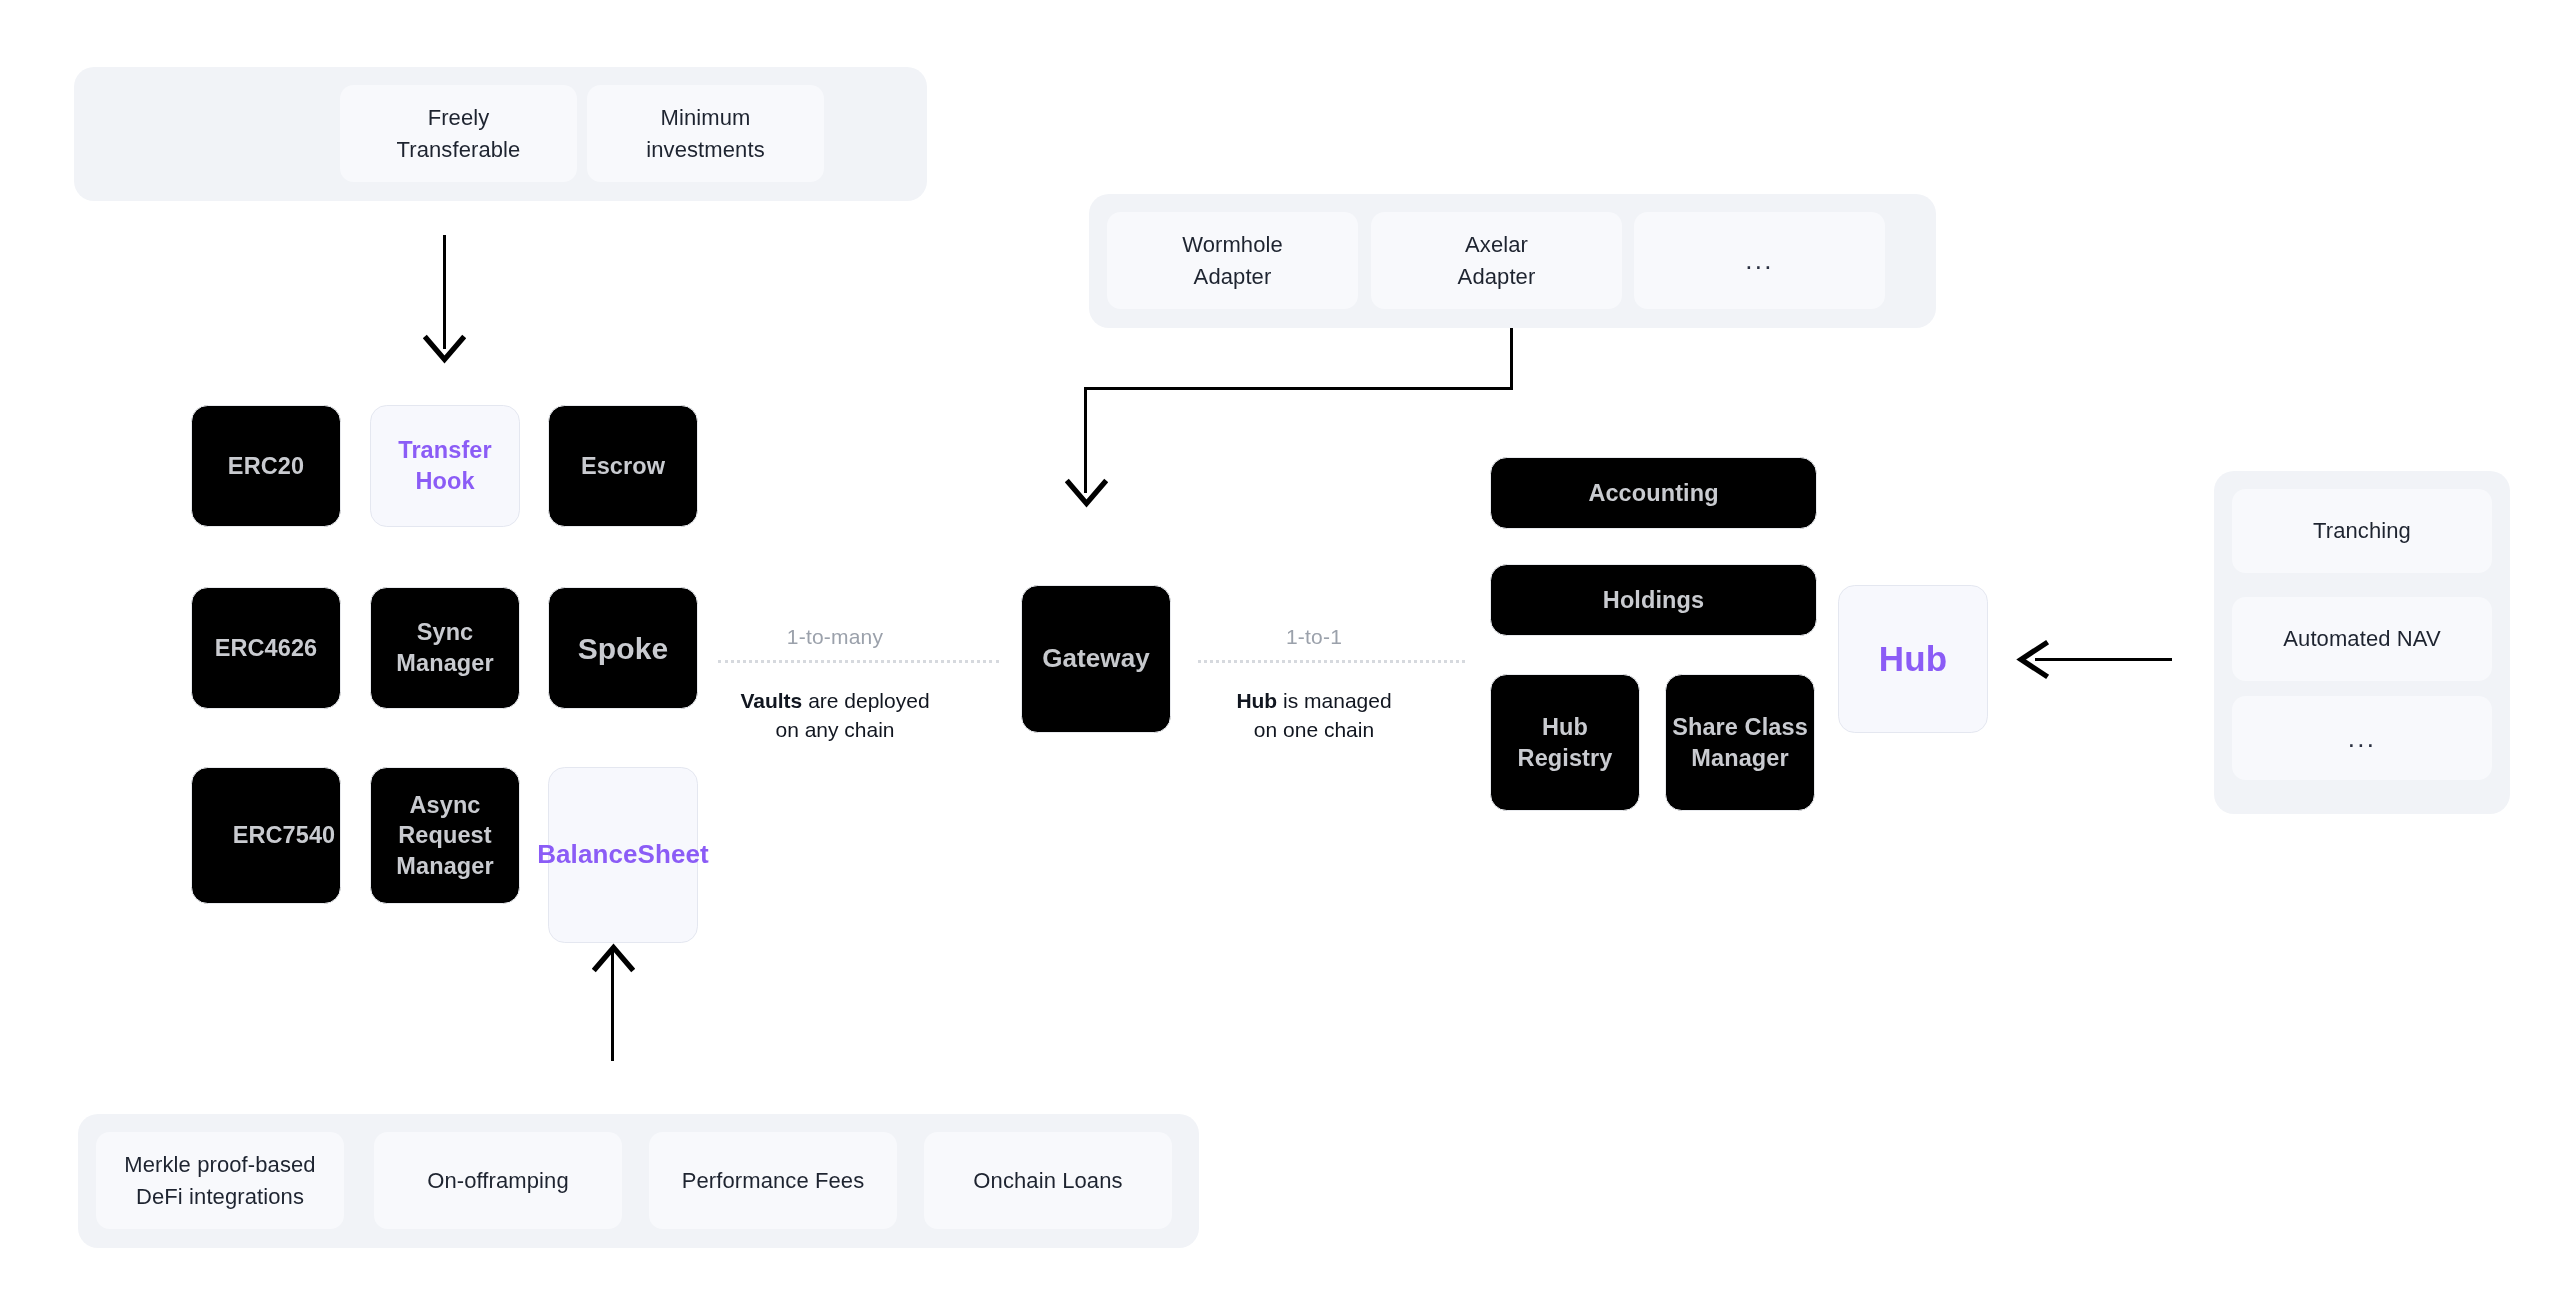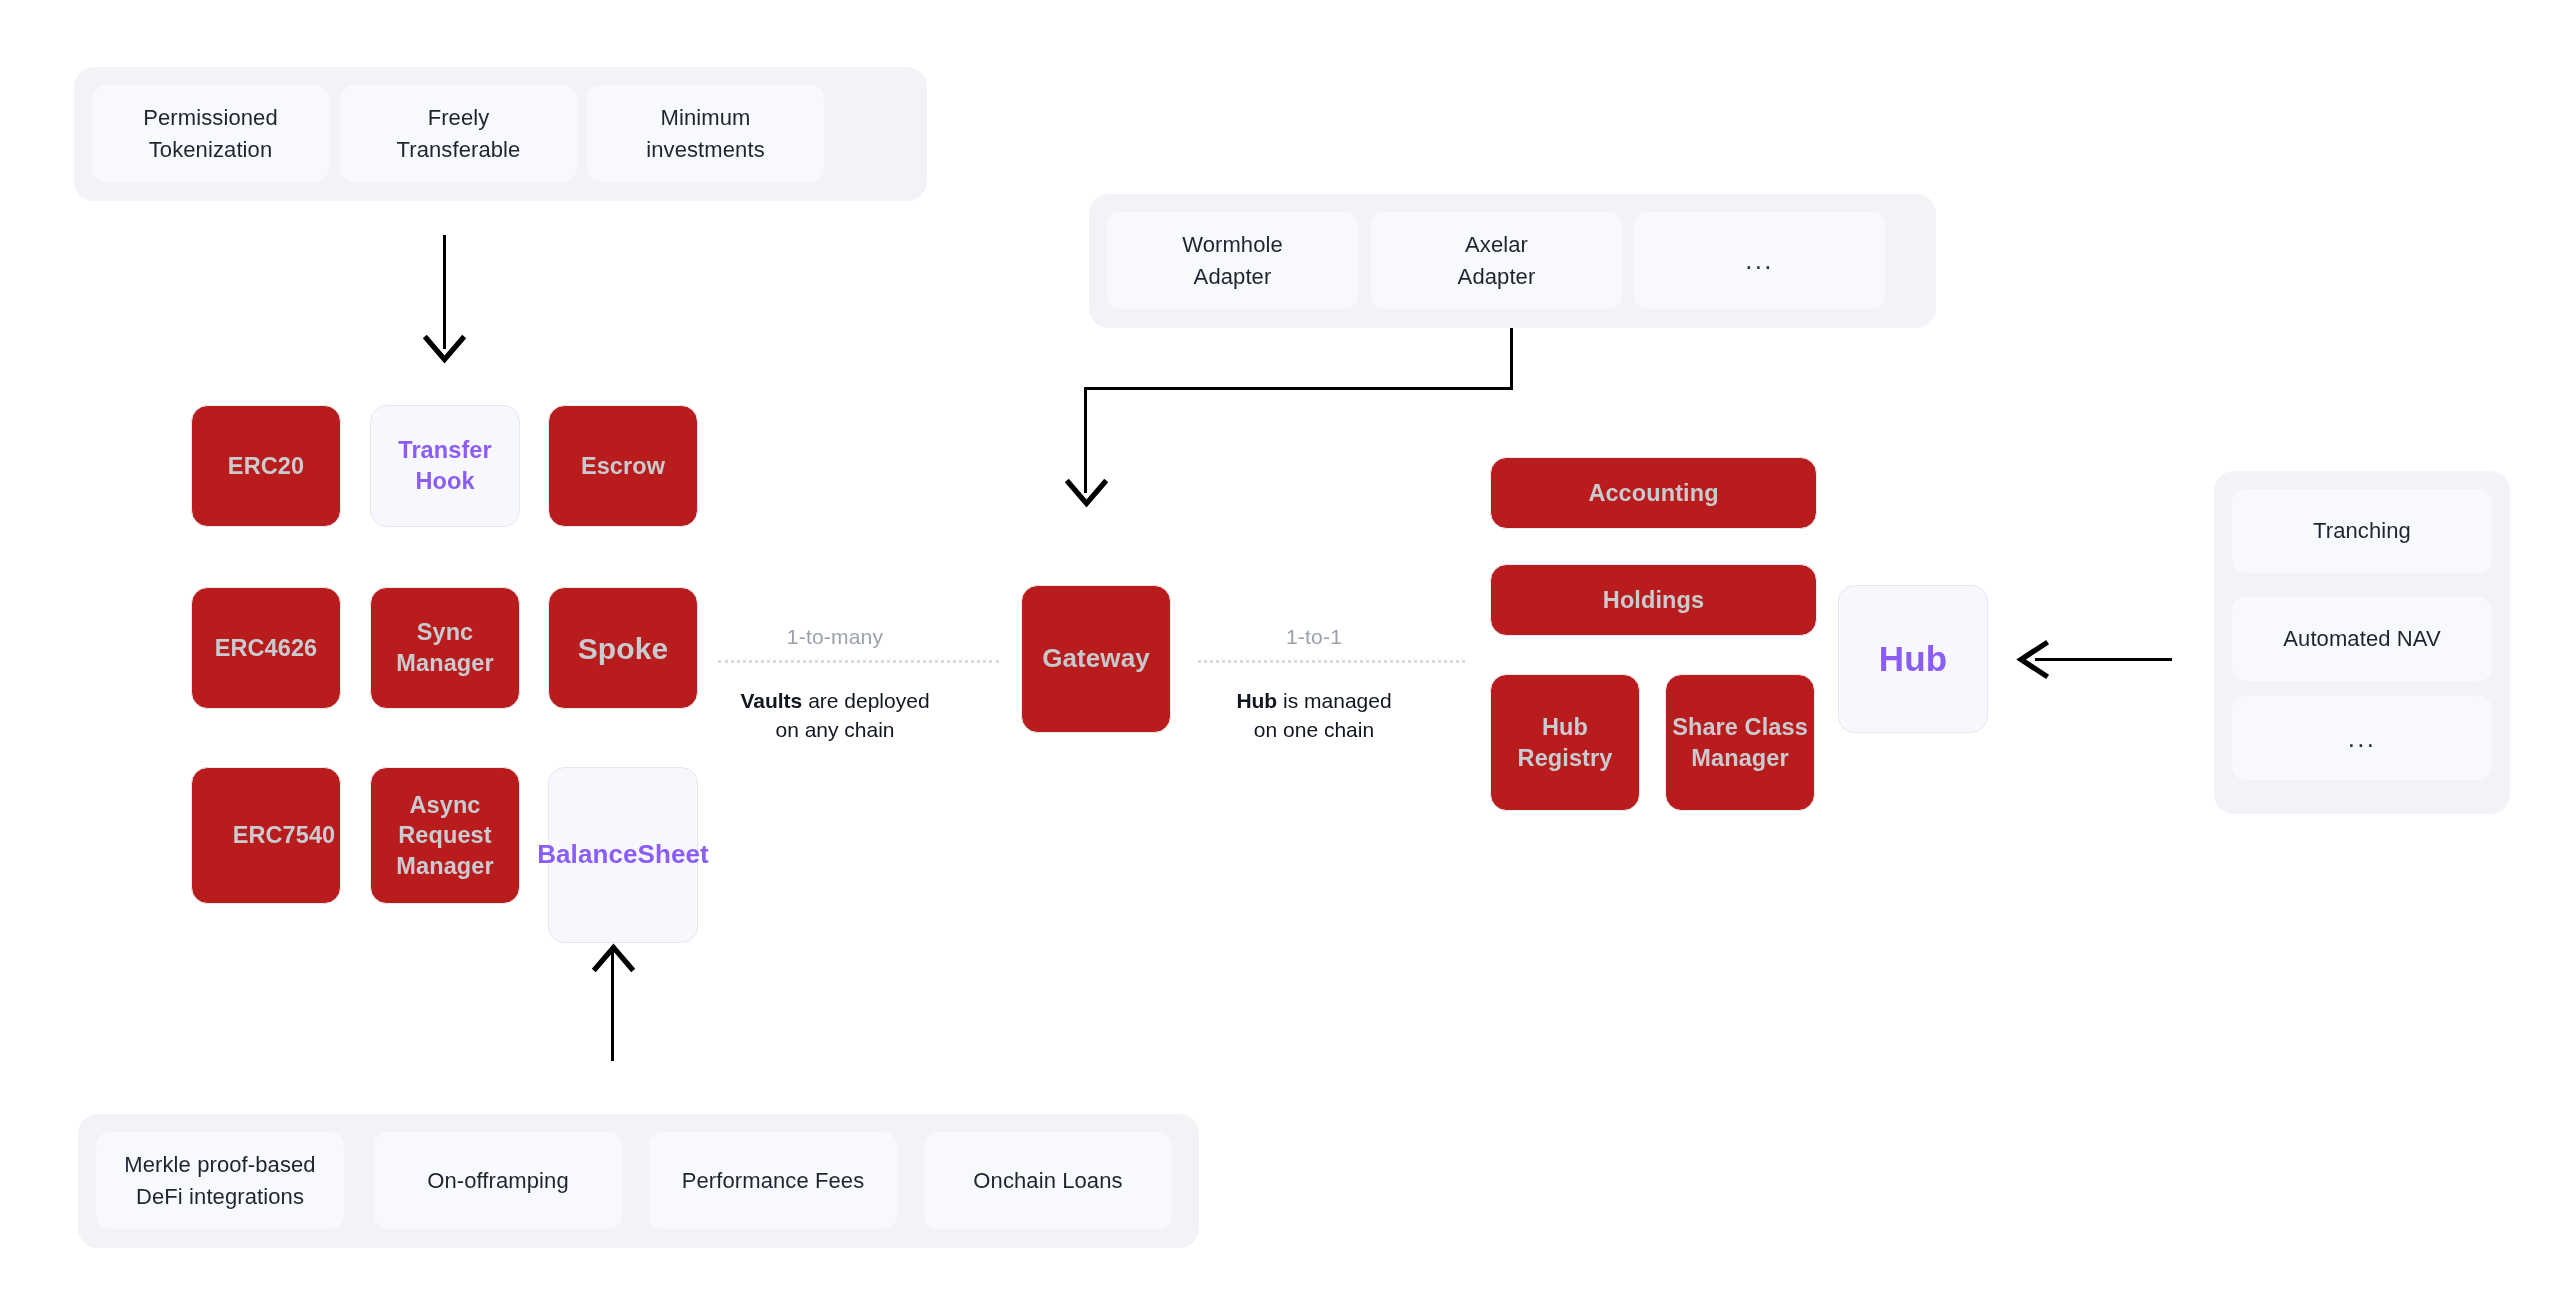--- a/index.html
+++ b/index.html
@@ -40,21 +40,21 @@
     text-align: center;
     color: #1e2430;
     font-size: 22px;
     line-height: 1.42;
     letter-spacing: 0.1px;
   }
 
   
   .module {
     position: absolute;
-    background: #b91c1c;
+    background: #000000;
     border: 1.5px solid #e8eaee;
     border-radius: 16.7px;
     display: flex;
     align-items: center;
     justify-content: center;
     text-align: center;
     color: #c6c8cc;
     font-size: 23.5px;
     font-weight: 700;
     line-height: 1.3;
@@ -117,24 +117,20 @@
     color: #2a3040;
     line-height: 0.4;
   }
 </style>
 </head>
 <body>
 
 <div id="canvas">
 
   <div class="panel" style="left:74px; top:67px; width:853px; height:134px; padding:0 0; justify-content:space-between;">
-    <div class="soft-card" style="position:absolute; left:18px; top:18px; width:237px; height:97px; flex-direction:column;">
-      <span>Permissioned</span>
-      <span>Tokenization</span>
-    </div>
     <div class="soft-card" style="position:absolute; left:266px; top:18px; width:237px; height:97px; flex-direction:column;">
       <span>Freely</span>
       <span>Transferable</span>
     </div>
     <div class="soft-card" style="position:absolute; left:513px; top:18px; width:237px; height:97px; flex-direction:column;">
       <span>Minimum</span>
       <span>investments</span>
     </div>
   </div>
 

